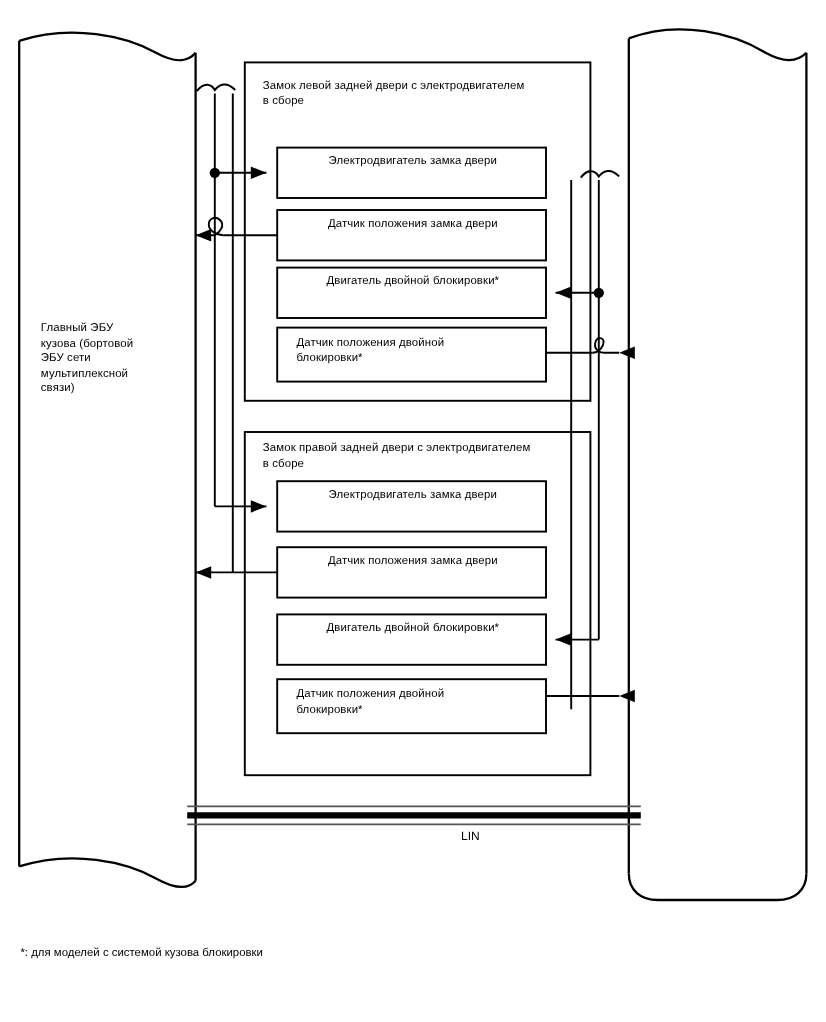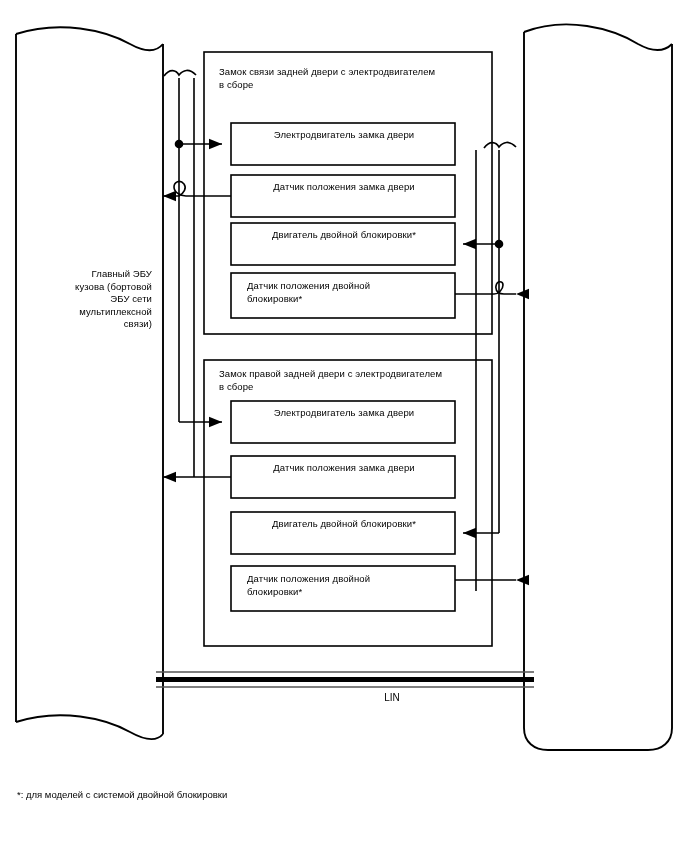--- a/index.html
+++ b/index.html
@@ -5,21 +5,21 @@
   html,body{margin:0;padding:0;background:#fff;}
   body{width:688px;height:852px;position:relative;
        font-family:"Liberation Sans","DejaVu Sans",sans-serif;
        color:#000;-webkit-font-smoothing:antialiased;}
   #stage{position:absolute;left:0;top:0;width:688px;height:852px;overflow:hidden;}
   svg#wires{position:absolute;left:0;top:0;width:688px;height:852px;}
 
   .txt{position:absolute;font-size:9.5px;line-height:12.6px;color:#000;
        letter-spacing:0.01em;white-space:pre-line;}
 
-  .ecu-label{width:120px;text-align:right;}
+  .ecu-label{width:120px;}
   .grp-title{font-size:9.5px;line-height:12.6px;}
   .box-label{font-size:9.5px;line-height:12.6px;}
 
   .bus-label{position:absolute;font-size:10px;margin-left:48px;}
   .footnote{position:absolute;font-size:9.5px;}
 </style>
 </head>
 <body>
 
 <div id="stage">
@@ -105,21 +105,21 @@
     </g>
   </svg>
 
   <div class="txt ecu-label" style="left:34px;top:268px;width:118px;">Главный ЭБУ
 кузова (бортовой
 ЭБУ сети
 мультиплексной
 связи)</div>
 
 
-  <div class="txt grp-title" style="left:219px;top:66px;width:266px;">Замок связи задней двери с электродвигателем
+  <div class="txt grp-title" style="left:219px;top:66px;width:266px;">Замок левой задней двери с электродвигателем
 в сборе</div>
 
   <div class="txt box-label" style="left:241px;top:129px;width:206px;text-align:center;">Электродвигатель замка двери</div>
 
   <div class="txt box-label" style="left:241px;top:181px;width:206px;text-align:center;">Датчик положения замка двери</div>
 
   <div class="txt box-label" style="left:241px;top:229px;width:206px;text-align:center;">Двигатель двойной блокировки*</div>
 
   <div class="txt box-label" style="left:247px;top:280px;width:200px;">Датчик положения двойной
 блокировки*</div>
@@ -131,15 +131,15 @@
 
   <div class="txt box-label" style="left:241px;top:462px;width:206px;text-align:center;">Датчик положения замка двери</div>
 
   <div class="txt box-label" style="left:241px;top:518px;width:206px;text-align:center;">Двигатель двойной блокировки*</div>
 
   <div class="txt box-label" style="left:247px;top:573px;width:200px;">Датчик положения двойной
 блокировки*</div>
 
   <div class="bus-label" style="left:0;top:692px;width:688px;text-align:center;">LIN</div>
 
-  <div class="footnote" style="left:17px;top:789px;">*: для моделей с системой двойной блокировки</div>
+  <div class="footnote" style="left:17px;top:789px;">*: для моделей с системой кузова блокировки</div>
 
 </div>
 
 </body></html>

